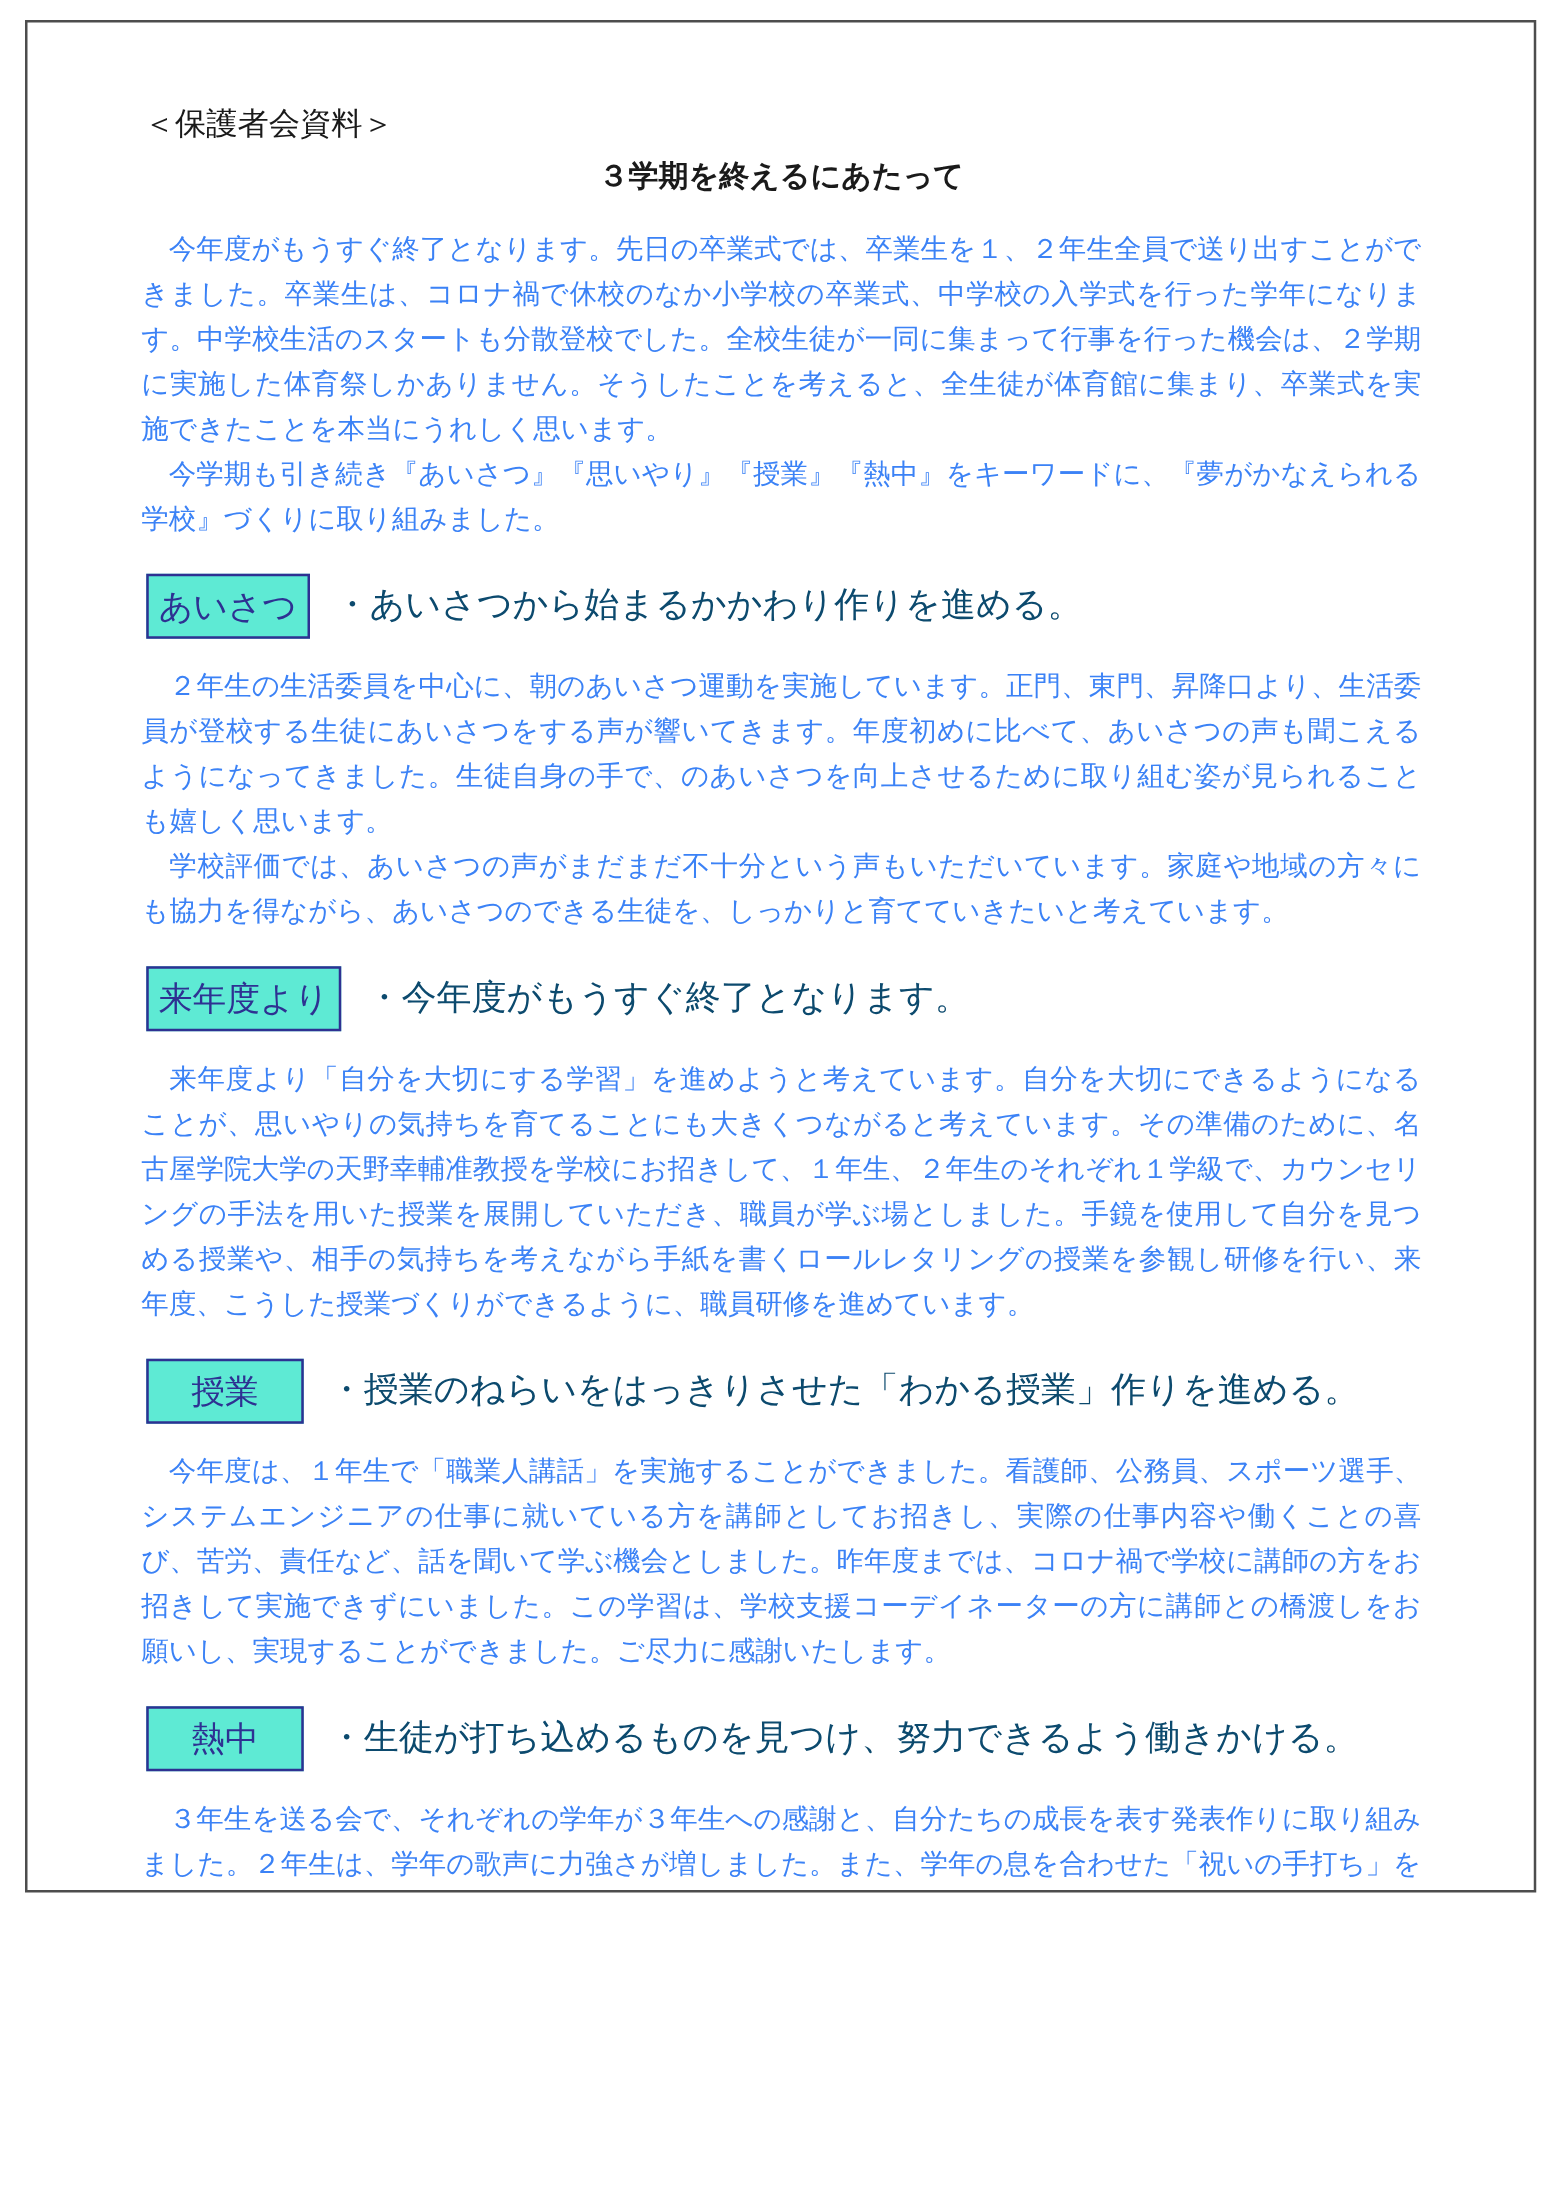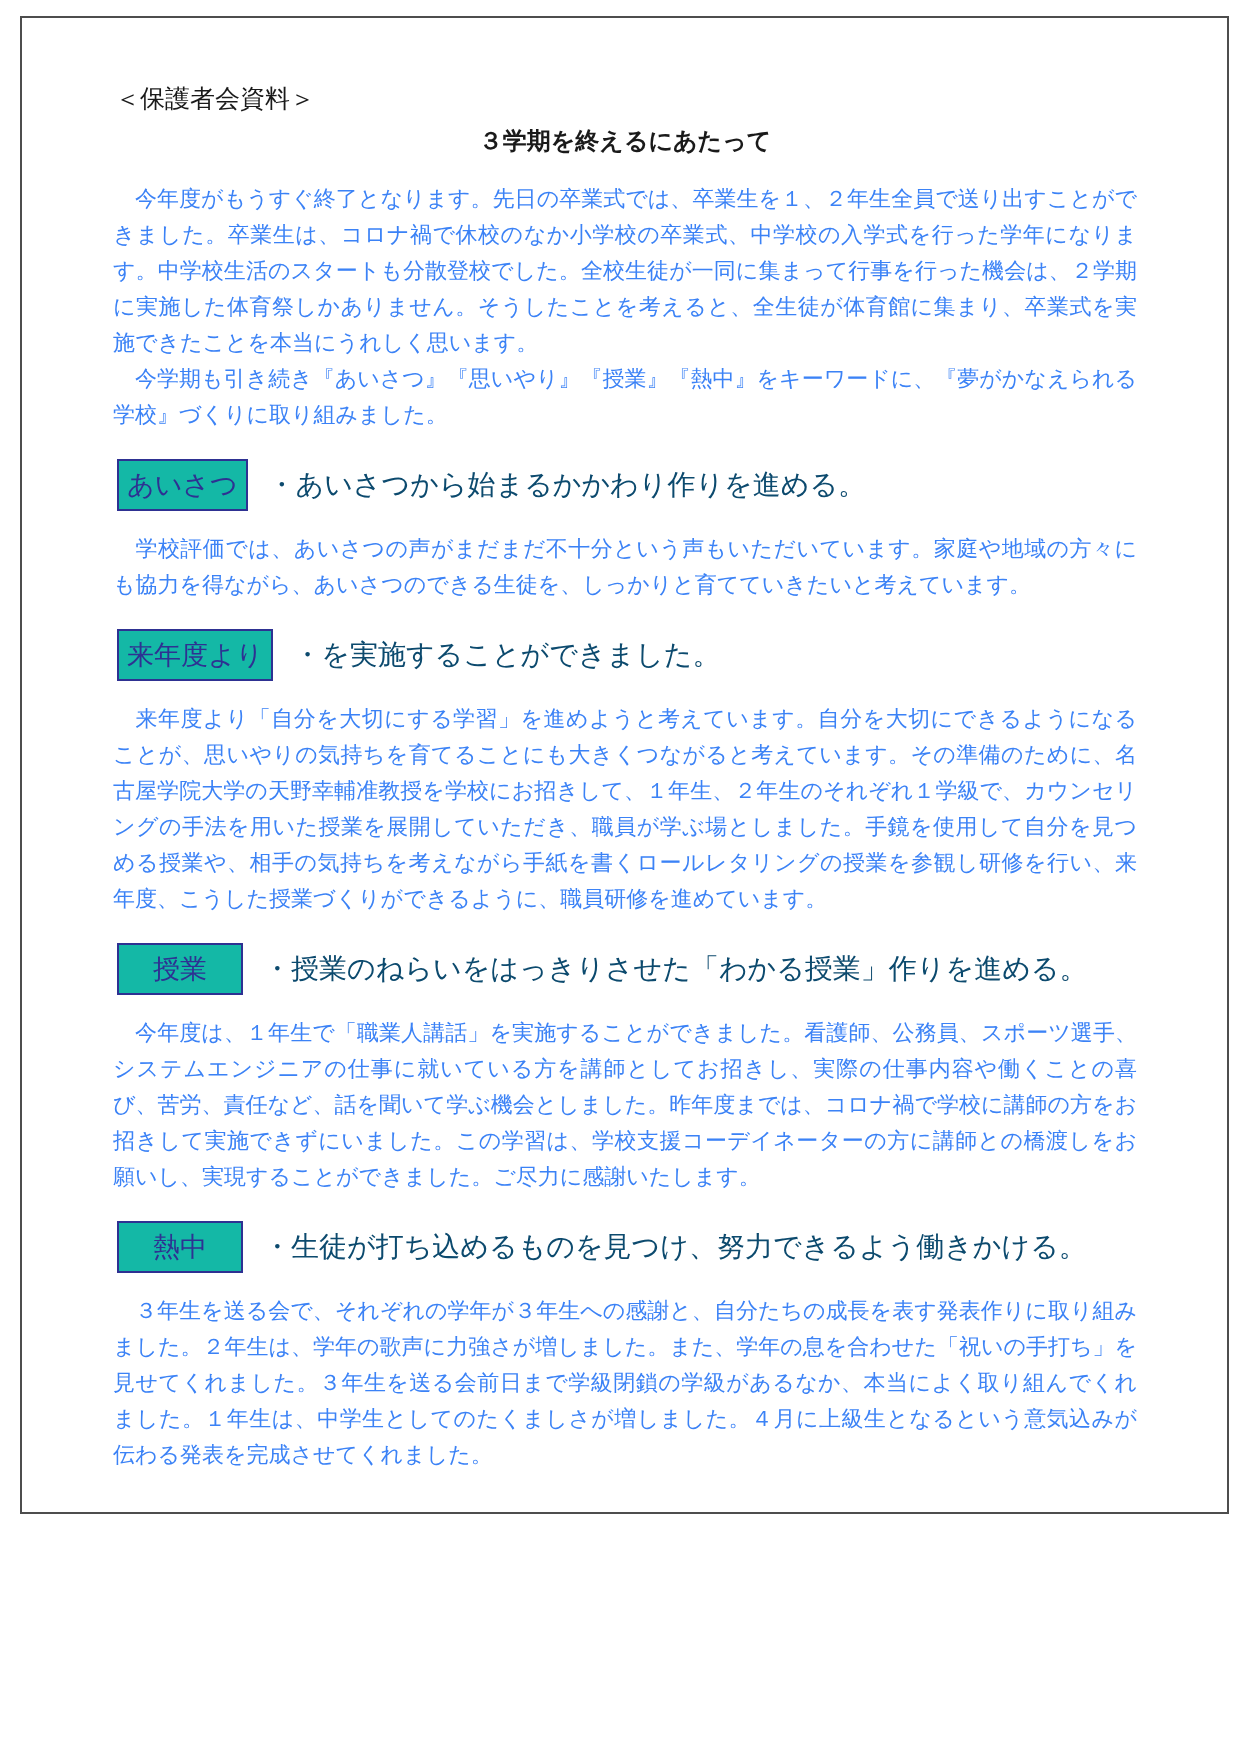--- a/index.html
+++ b/index.html
@@ -54,21 +54,21 @@
   .keyword-box {
     display: inline-flex;
     align-items: center;
     justify-content: center;
     min-width: 126px;
     box-sizing: border-box;
     border: 2px solid #2e3192;
     color: #2e3192;
     font-size: 27px;
     padding: 6px 8px;
-    background: #14b8a6;
+    background: #5eead4;
   }
   .subtitle {
     color: #0c4a6e;
     font-size: 28px;
     line-height: 34px;
   }
 </style>
 </head>
 <body>
 
@@ -81,27 +81,28 @@
     <div class="intro-block">
       <p class="para">　今年度がもうすぐ終了となります。先日の卒業式では、卒業生を１、２年生全員で送り出すことができました。卒業生は、コロナ禍で休校のなか小学校の卒業式、中学校の入学式を行った学年になります。中学校生活のスタートも分散登校でした。全校生徒が一同に集まって行事を行った機会は、２学期に実施した体育祭しかありません。そうしたことを考えると、全生徒が体育館に集まり、卒業式を実施できたことを本当にうれしく思います。</p>
       <p class="para">　今学期も引き続き『あいさつ』『思いやり』『授業』『熱中』をキーワードに、『夢がかなえられる学校』づくりに取り組みました。</p>
     </div>
 
     <div class="section">
       <div class="section-head">
         <span class="keyword-box">あいさつ</span>
         <span class="subtitle">・あいさつから始まるかかわり作りを進める。</span>
       </div>
+      <p class="para">　２年生の生活委員を中心に、朝のあいさつ運動を実施しています。正門、東門、昇降口より、生活委員が登校する生徒にあいさつをする声が響いてきます。年度初めに比べて、あいさつの声も聞こえるようになってきました。生徒自身の手で、のあいさつを向上させるために取り組む姿が見られることも嬉しく思います。</p>
       <p class="para">　学校評価では、あいさつの声がまだまだ不十分という声もいただいています。家庭や地域の方々にも協力を得ながら、あいさつのできる生徒を、しっかりと育てていきたいと考えています。</p>
     </div>
 
     <div class="section">
       <div class="section-head">
         <span class="keyword-box">来年度より</span>
-        <span class="subtitle">・を実施することができました。</span>
+        <span class="subtitle">・今年度がもうすぐ終了となります。</span>
       </div>
       <p class="para">　来年度より「自分を大切にする学習」を進めようと考えています。自分を大切にできるようになることが、思いやりの気持ちを育てることにも大きくつながると考えています。その準備のために、名古屋学院大学の天野幸輔准教授を学校にお招きして、１年生、２年生のそれぞれ１学級で、カウンセリングの手法を用いた授業を展開していただき、職員が学ぶ場としました。手鏡を使用して自分を見つめる授業や、相手の気持ちを考えながら手紙を書くロールレタリングの授業を参観し研修を行い、来年度、こうした授業づくりができるように、職員研修を進めています。</p>
     </div>
 
     <div class="section">
       <div class="section-head">
         <span class="keyword-box">授業</span>
         <span class="subtitle">・授業のねらいをはっきりさせた「わかる授業」作りを進める。</span>
       </div>
       <p class="para">　今年度は、１年生で「職業人講話」を実施することができました。看護師、公務員、スポーツ選手、システムエンジニアの仕事に就いている方を講師としてお招きし、実際の仕事内容や働くことの喜び、苦労、責任など、話を聞いて学ぶ機会としました。昨年度までは、コロナ禍で学校に講師の方をお招きして実施できずにいました。この学習は、学校支援コーデイネーターの方に講師との橋渡しをお願いし、実現することができました。ご尽力に感謝いたします。</p>

